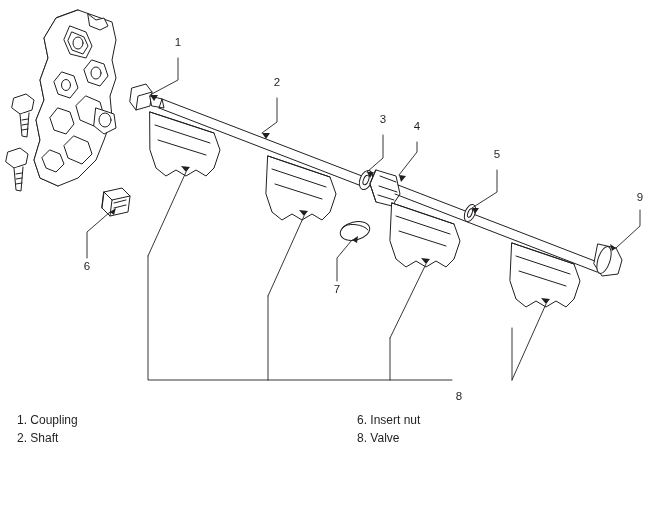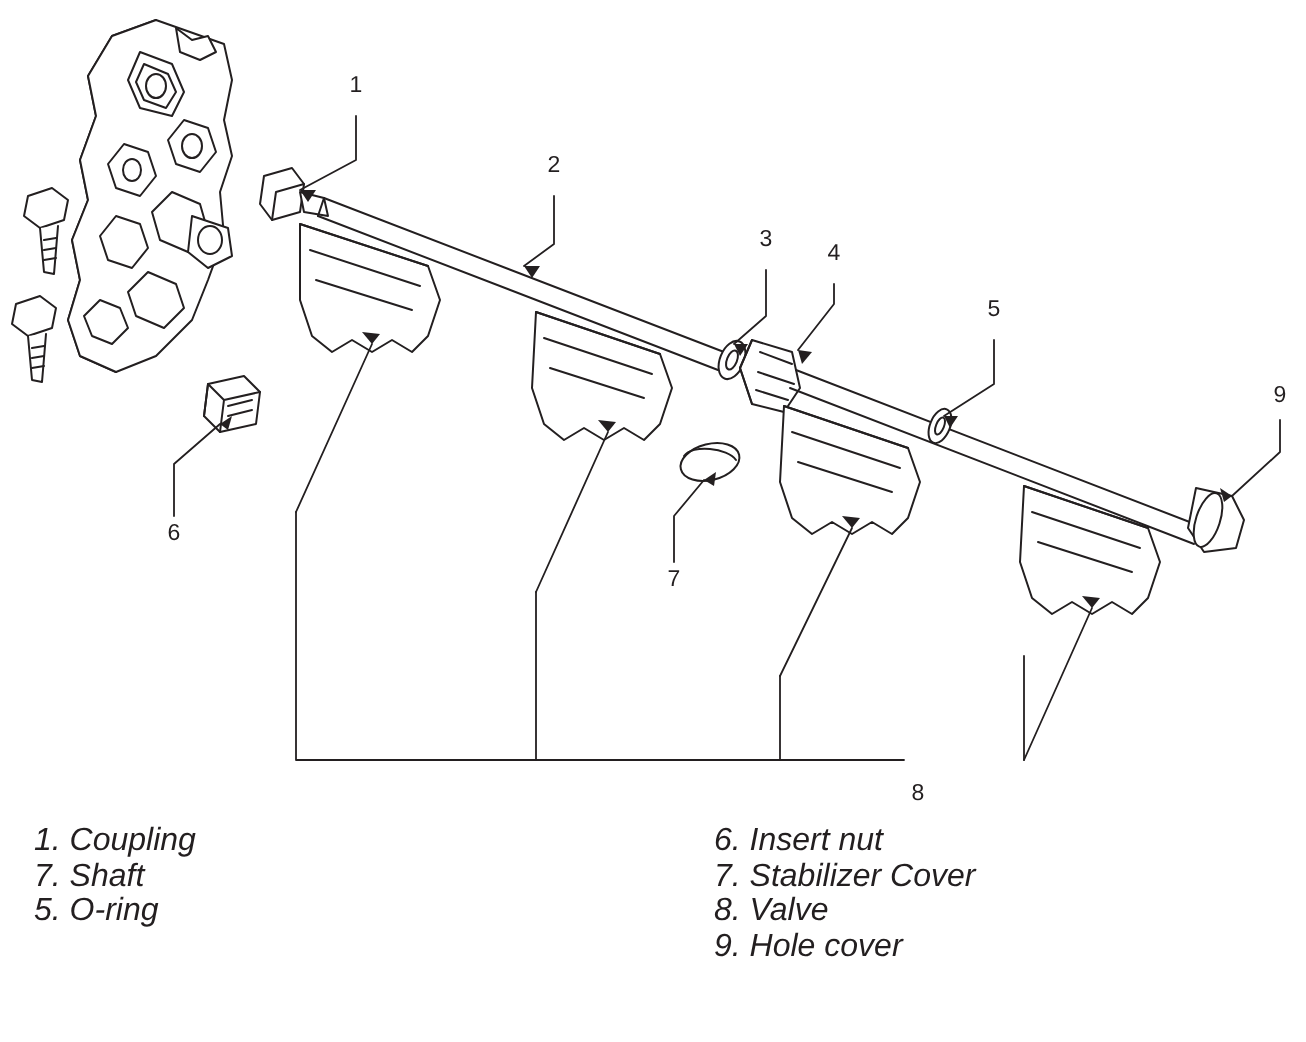--- a/index.html
+++ b/index.html
@@ -28,24 +28,23 @@
   .legend {
     position: absolute;
     bottom: 14px;
     left: 0;
     width: 653px;
     height: 95px;
   }
   .legend-col {
     position: absolute;
     top: 0;
-    font-size: 16px;
+    font-size: 12px;
     line-height: 17.5px;
     color: #231f20;
-    font-style: italic;
   }
   .legend-col.left { left: 17px; }
   .legend-col.right { left: 357px; }
   .legend-item {
     white-space: nowrap;
   }
   .callout-num {
     font-size: 11.5px;
     fill: #231f20;
     font-family: "Liberation Sans", sans-serif;
@@ -229,22 +228,19 @@
       <text class="callout-num" x="337" y="293" text-anchor="middle">7</text>
       <text class="callout-num" x="459" y="400" text-anchor="middle">8</text>
       <text class="callout-num" x="640" y="201" text-anchor="middle">9</text>
     </g>
   </svg>
 </div>
 
 <div class="legend">
   <div class="legend-col left">
     <div class="legend-item">1. Coupling</div>
-    <div class="legend-item">7. Shaft</div>
-    <div class="legend-item">5. O-ring</div>
+    <div class="legend-item">2. Shaft</div>
   </div>
   <div class="legend-col right">
     <div class="legend-item">6. Insert nut</div>
-    <div class="legend-item">7. Stabilizer Cover</div>
     <div class="legend-item">8. Valve</div>
-    <div class="legend-item">9. Hole cover</div>
   </div>
 </div>
 
 </body></html>

